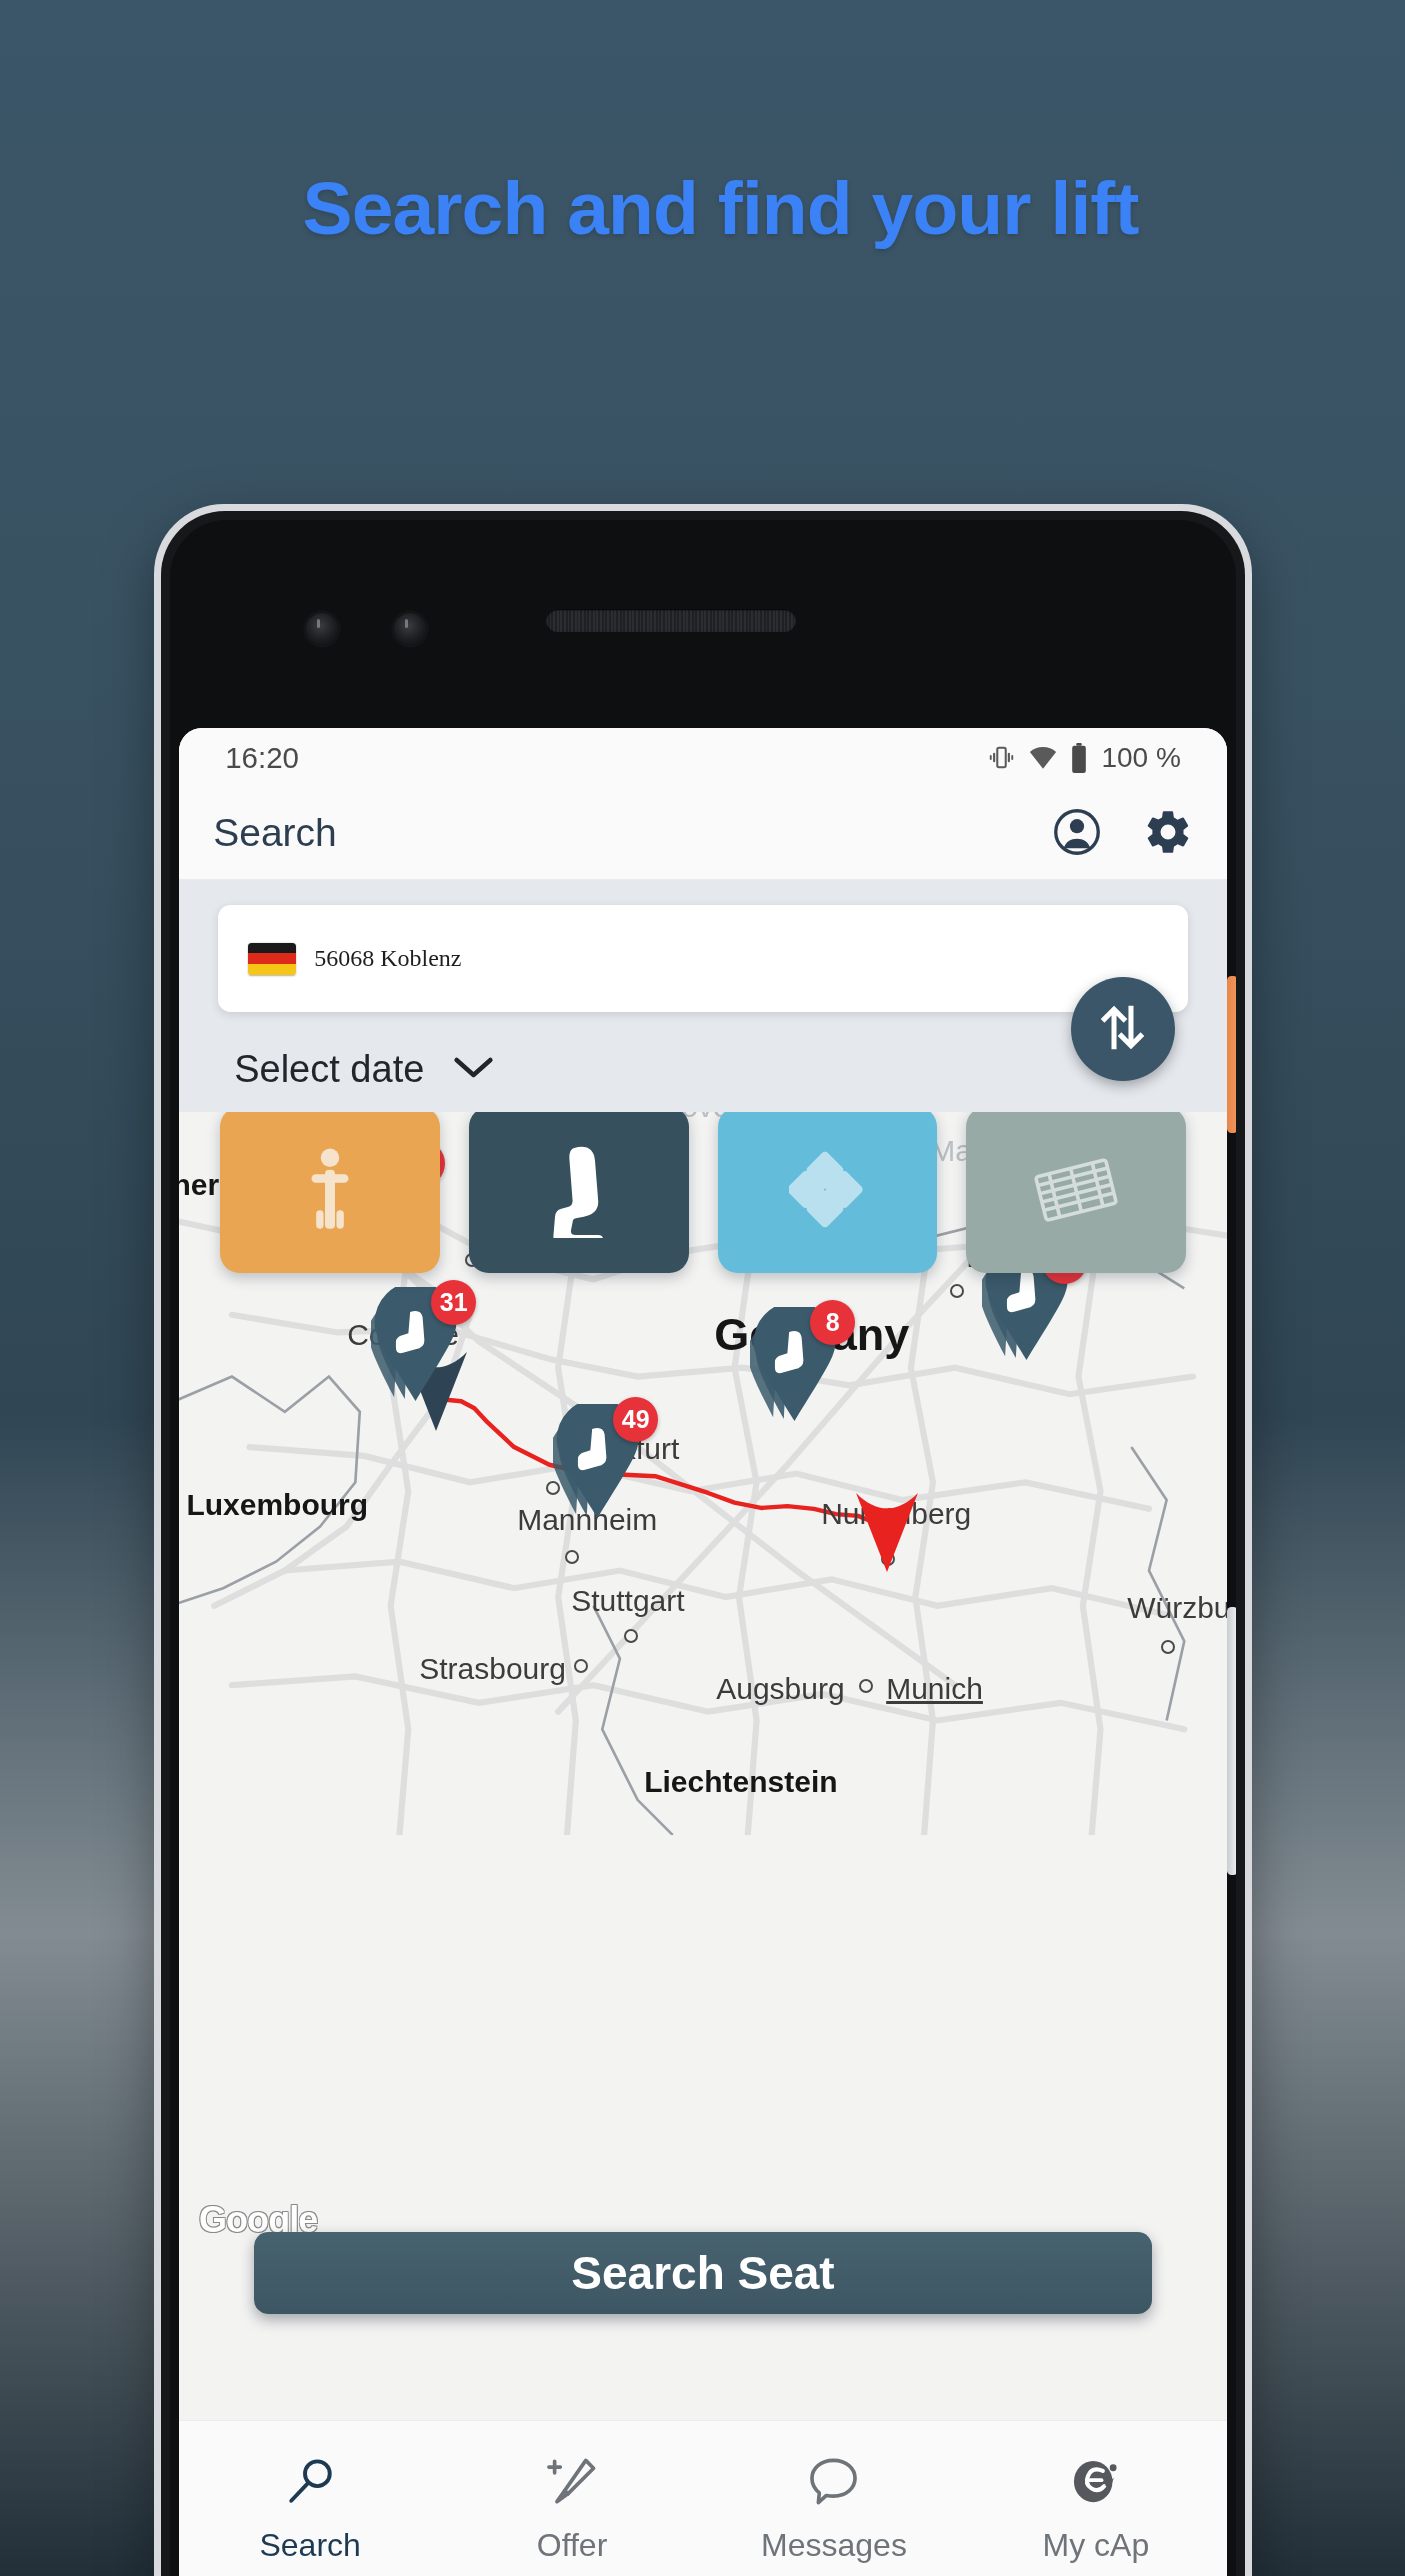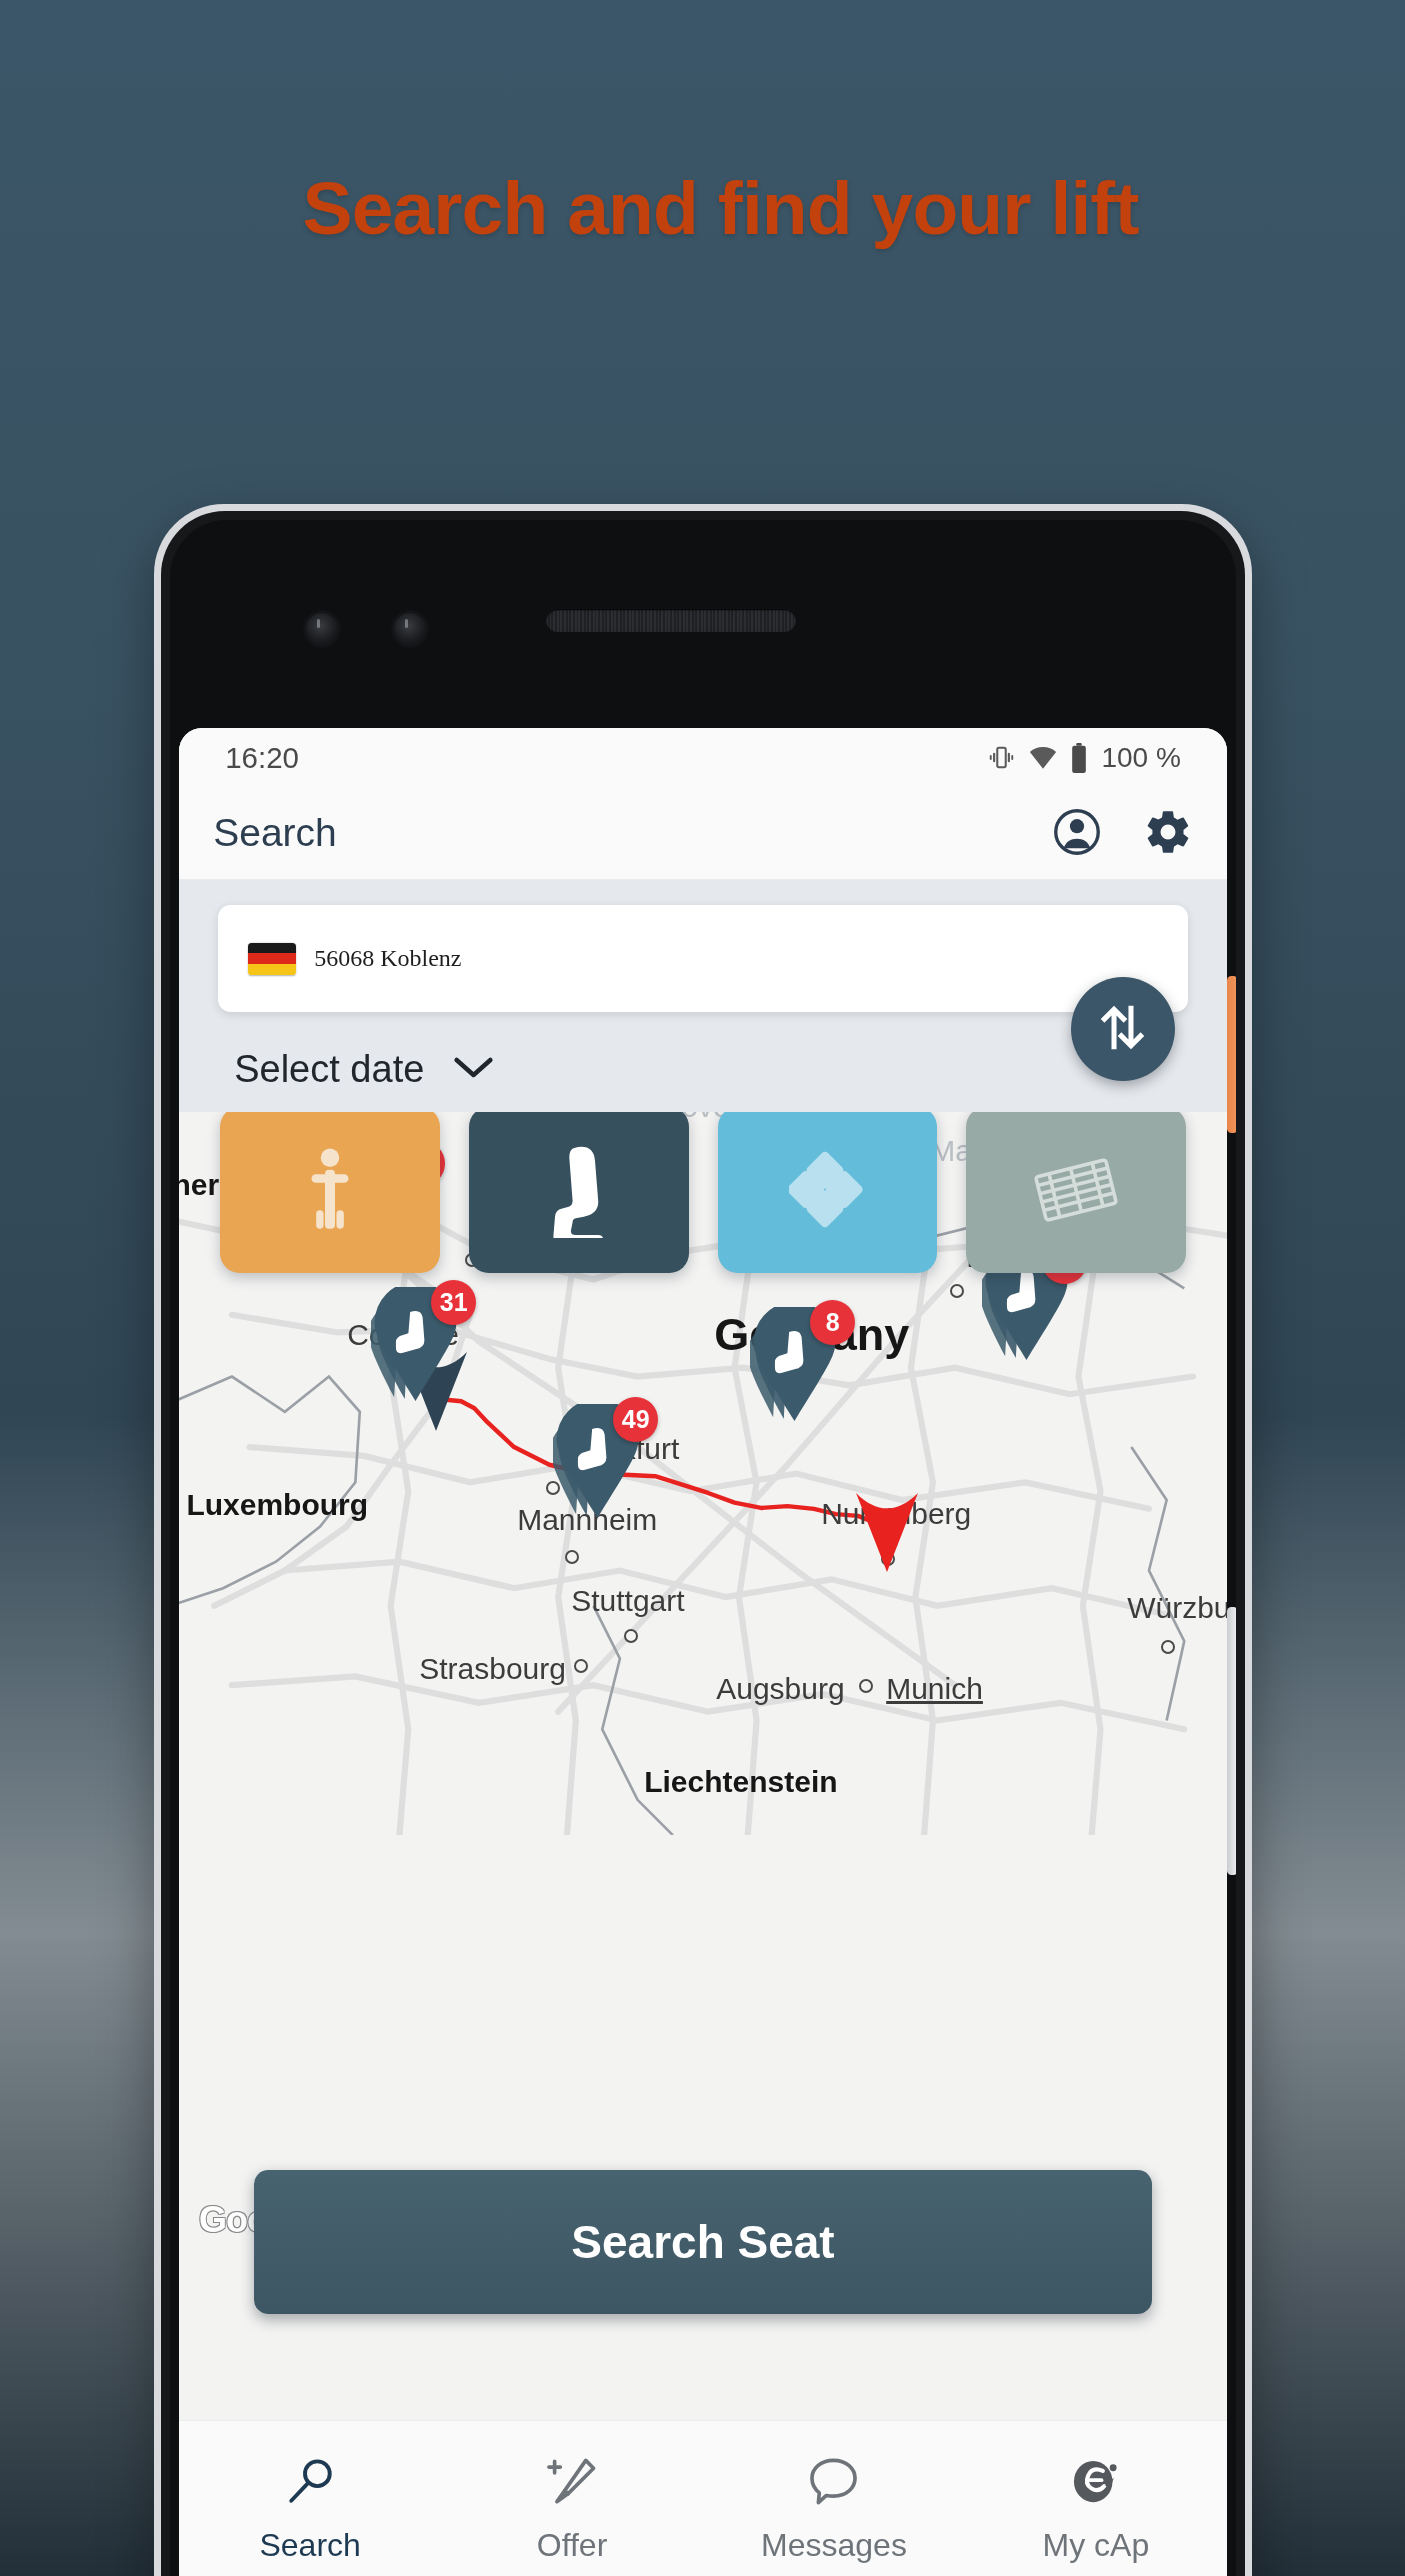--- a/index.html
+++ b/index.html
@@ -6,21 +6,21 @@
   html,body { width:1405px; height:2576px; overflow:hidden; }
   body {
     font-family: "Liberation Sans", sans-serif;
     background: linear-gradient(180deg, #3b5668 0%, #395262 25%, #304654 55%, #28384394 75%, #222f38 100%);
     position:relative;
   }
   
   .headline {
     position:absolute; left:0; right:0; top:165px;
     text-align:center;
-    color:#c2410c;
+    color:#3b82f6;
     font-size:75px;
     font-weight:bold;
     letter-spacing:-0.9px;
     text-shadow:0 1.8px 5.4px rgba(0,0,0,.18);
     margin-left:36px;
   }
   
   .phone {
     position:absolute;
     left:154px; top:504px;
@@ -129,21 +129,21 @@
   .tiles { position:absolute; left:41px; right:41px; top:-5.4px; display:flex; gap:29px; z-index:10; }
   .tile { flex:1; height:166px; border-radius:19.7px; display:flex; align-items:center; justify-content:center;
           box-shadow:0 4.5px 12.5px rgba(30,40,50,.25); }
   .tile.t1 { background:#e9a552; }
   .tile.t2 { background:#36505e; }
   .tile.t3 { background:#64bcdb; }
   .tile.t4 { background:#97aaa5; }
   .tile svg { display:block; }
   
   .searchseat {
-    position:absolute; left:75px; right:75px; bottom:106px; height:144px;
+    position:absolute; left:75px; right:75px; bottom:106px; height:82px;
     background:linear-gradient(180deg,#47636f 0%, #3d5663 100%); border-radius:14.3px;
     display:flex; align-items:center; justify-content:center;
     color:#ffffff; font-size:46px; font-weight:bold;
     box-shadow:0 5.4px 14.3px rgba(20,30,40,.35); z-index:15;
   }
   
   .bottomnav { height:177px; background:#fafafa; display:flex; flex:none; border-top:0.9px solid #ebecee; }
   .navitem { flex:1; display:flex; flex-direction:column; align-items:center; justify-content:center; gap:14.3px; }
   .navitem .nl { font-size:32px; color:#6e7479; }
   .navitem.active .nl { color:#1e3a52; }

